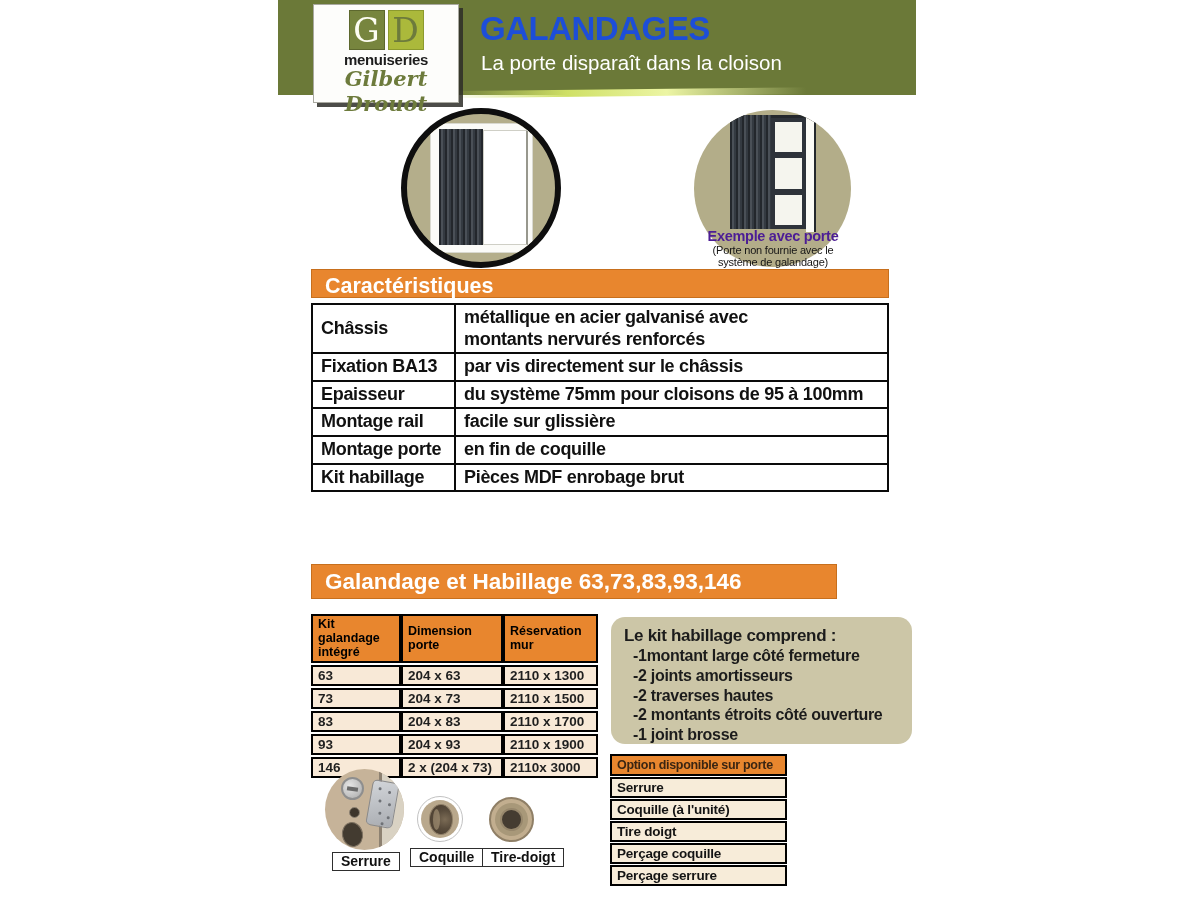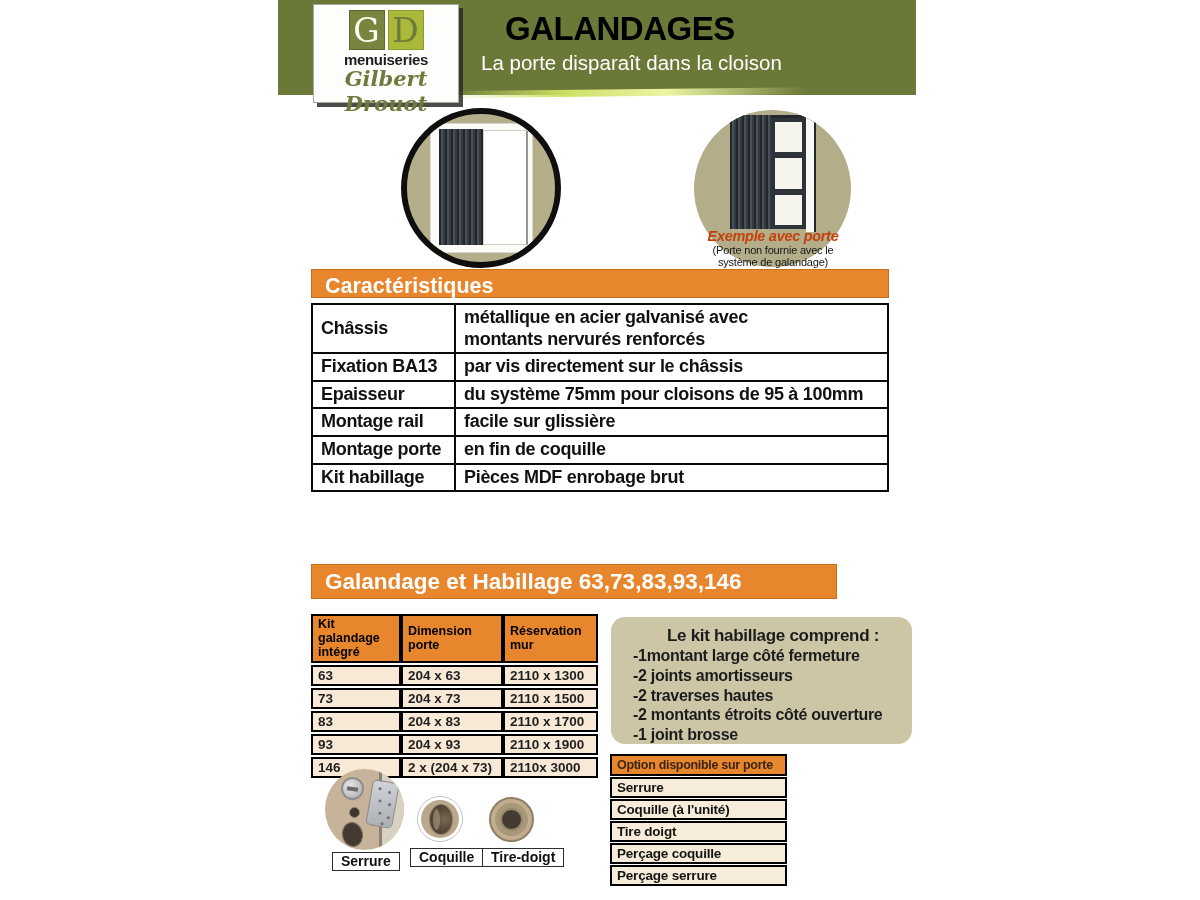--- a/index.html
+++ b/index.html
@@ -13,21 +13,21 @@
     transform:skewY(-0.6deg); }
   .logo-box { position:absolute; left:313px; top:4px; width:146px; height:99px; background:#fdfdfb;
     border:1px solid #a9a9a0; box-shadow:4px 4px 0 rgba(45,45,40,.85); text-align:center; z-index:5; padding-top:5px;}
   .logo-squares { display:flex; justify-content:center; gap:3px; }
   .logo-sq { width:36px; height:40px; font-family:"DejaVu Serif", serif; font-size:33px; line-height:40px; text-align:center; }
   .sq-g { background:#77853e; color:#fdfdf2; border:1px solid #5d682e; }
   .sq-d { background:#abb93b; color:#6d7b3c; border:1px solid #8c9a2e; }
   .logo-brand { font-size:15px; font-weight:bold; color:#1d1d1d; letter-spacing:-0.3px; margin-top:1px; }
   .logo-sig { font-family:"DejaVu Serif", serif; font-style:italic; font-weight:bold;
     font-size:21px; color:#6d7b3c; margin-top:-2px; }
-  .hero-title { position:absolute; left:505px; top:10px; color:#000000; font-size:33px;
+  .hero-title { position:absolute; left:480px; top:10px; color:#1d4ed8; font-size:33px;
     font-weight:bold; letter-spacing:-0.5px; z-index:4; }
   .hero-sub { position:absolute; left:481px; top:51px; color:#ffffff; font-size:20.5px; z-index:4; }
 
   
   .circle-left { position:absolute; left:401px; top:108px; width:160px; height:160px; border-radius:50%;
     background:#b4ae8b; border:6px solid #0e0e0e; overflow:hidden; }
   .cl-frame { position:absolute; left:24px; top:10px; width:101px; height:128px; background:#fbfbf8;
     box-shadow:0 0 0 1px #d9d9d0; }
   .cl-pocket { position:absolute; left:8px; top:5px; width:44px; height:116px;
     background:repeating-linear-gradient(90deg,#23272c 0 2px,#4a5057 2px 4px,#343a41 4px 6px); }
@@ -38,21 +38,21 @@
     background:#b3ad89; overflow:hidden; }
   .cr-rail { position:absolute; left:36px; top:5px; width:86px; height:8px; background:#23272c; }
   .cr-pocket { position:absolute; left:36px; top:5px; width:41px; height:114px;
     background:repeating-linear-gradient(90deg,#23272c 0 2px,#4a5057 2px 4px,#343a41 4px 6px); }
   .cr-door { position:absolute; left:77px; top:8px; width:35px; height:111px; background:#2e333a;
     display:flex; flex-direction:column; gap:6px; padding:4px 4px; }
   .cr-pane { flex:1; background:#f5f5ee; }
   .cr-jamb { position:absolute; left:112px; top:5px; width:10px; height:117px; background:#fbfbf6;
     border-right:2px solid #23272c; }
   .cr-caption { position:absolute; left:688px; top:228px; width:170px; text-align:center; z-index:6; }
-  .cr-caption .t { font-size:14.5px; font-weight:bold; color:#c2410c; letter-spacing:-0.3px;font-style:italic; }
+  .cr-caption .t { font-size:14.5px; font-weight:bold; color:#4c1d95; letter-spacing:-0.3px; }
   .cr-caption .n { font-size:11px; line-height:1.1; color:#151515; white-space:pre-line; letter-spacing:-0.2px; }
 
   
   .orange-bar { position:absolute; background:#e8862e; border:1px solid #c76f1d; color:#fff;
     font-weight:bold; padding-left:13px; }
   .bar-carac { left:311px; top:269px; width:578px; height:29px; font-size:21.5px; line-height:32px; }
   .bar-galan { left:311px; top:564px; width:526px; height:35px; font-size:22.5px; line-height:33px; }
 
   
   .char-table { position:absolute; left:311px; top:303px; width:578px; border-collapse:collapse;border-radius:14px; }
@@ -66,21 +66,21 @@
     border-collapse:separate; border-spacing:0 2px; }
   .dim-table th { background:#e8862e; color:#000000; font-size:12.5px; font-weight:bold; text-align:left;
     border:2px solid #000; padding:2px 5px; line-height:1.1; height:32px; vertical-align:middle; }
   .dim-table td { background:#f8e9d7; color:#1f1f1f; font-size:13.5px; font-weight:bold;
     border:2px solid #000; padding:1px 5px; height:20px; }
   .dim-c1 { width:90px; } .dim-c2 { width:102px; } .dim-c3 { width:95px; }
 
   
   .kit-box { position:absolute; left:611px; top:617px; width:301px; height:127px; background:#ccc6a7;
     border-radius:14px; padding:9px 10px 0 13px; color:#1c1c1c; }
-  .kit-title { font-size:17px; font-weight:bold; letter-spacing:-0.3px;margin-left:43px; }
+  .kit-title { font-size:17px; font-weight:bold; letter-spacing:-0.3px; }
   .kit-item { font-size:16px; font-weight:bold; line-height:1.24; margin-left:9px; letter-spacing:-0.3px; }
 
   
   .opt-table { position:absolute; left:610px; top:753px; width:177px;
     border-collapse:separate; border-spacing:0 1px; }
   .opt-table .opt-head { background:#e8862e; color:#3a2512; font-size:12.5px; font-weight:bold;
     border:2px solid #000; padding:2px 5px; letter-spacing:-0.3px; }
   .opt-table td { background:#f7ecd9; color:#141414; font-size:13.5px; font-weight:bold;
     border:2px solid #000; padding:1px 5px; height:20px; letter-spacing:-0.2px;margin-top:16px; }
 

